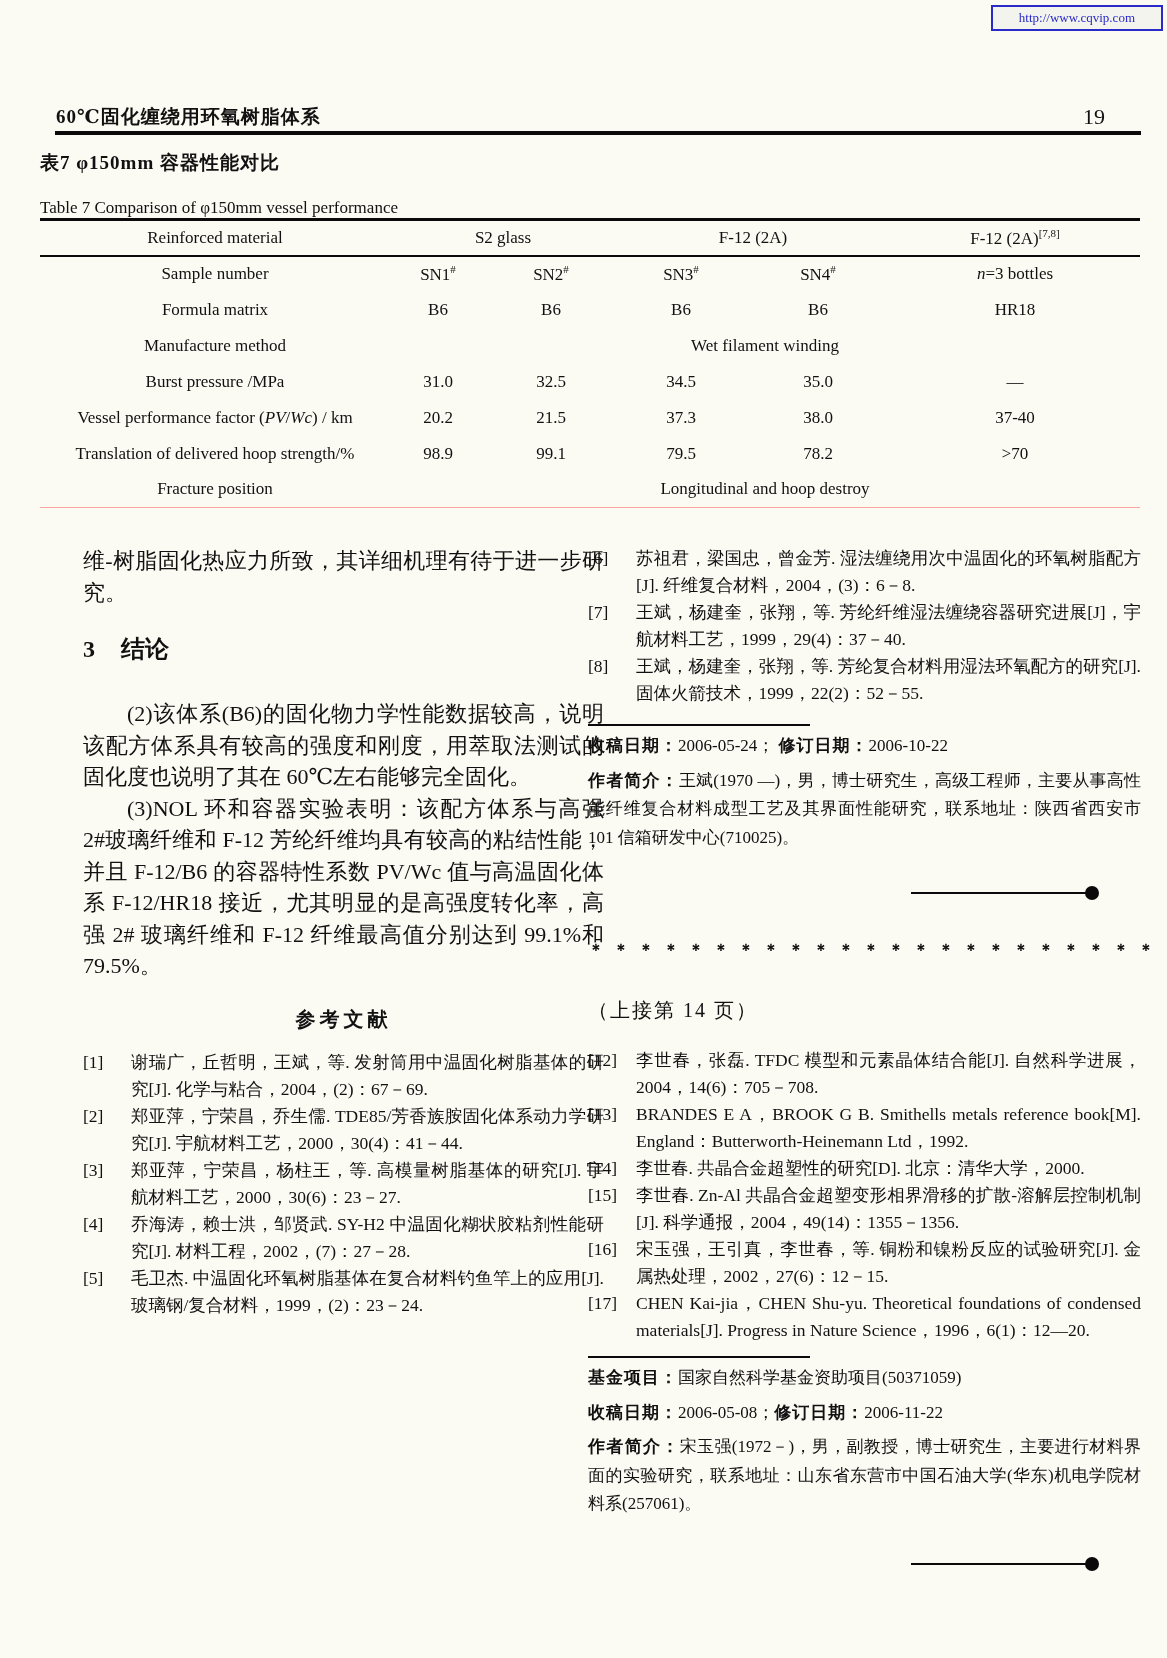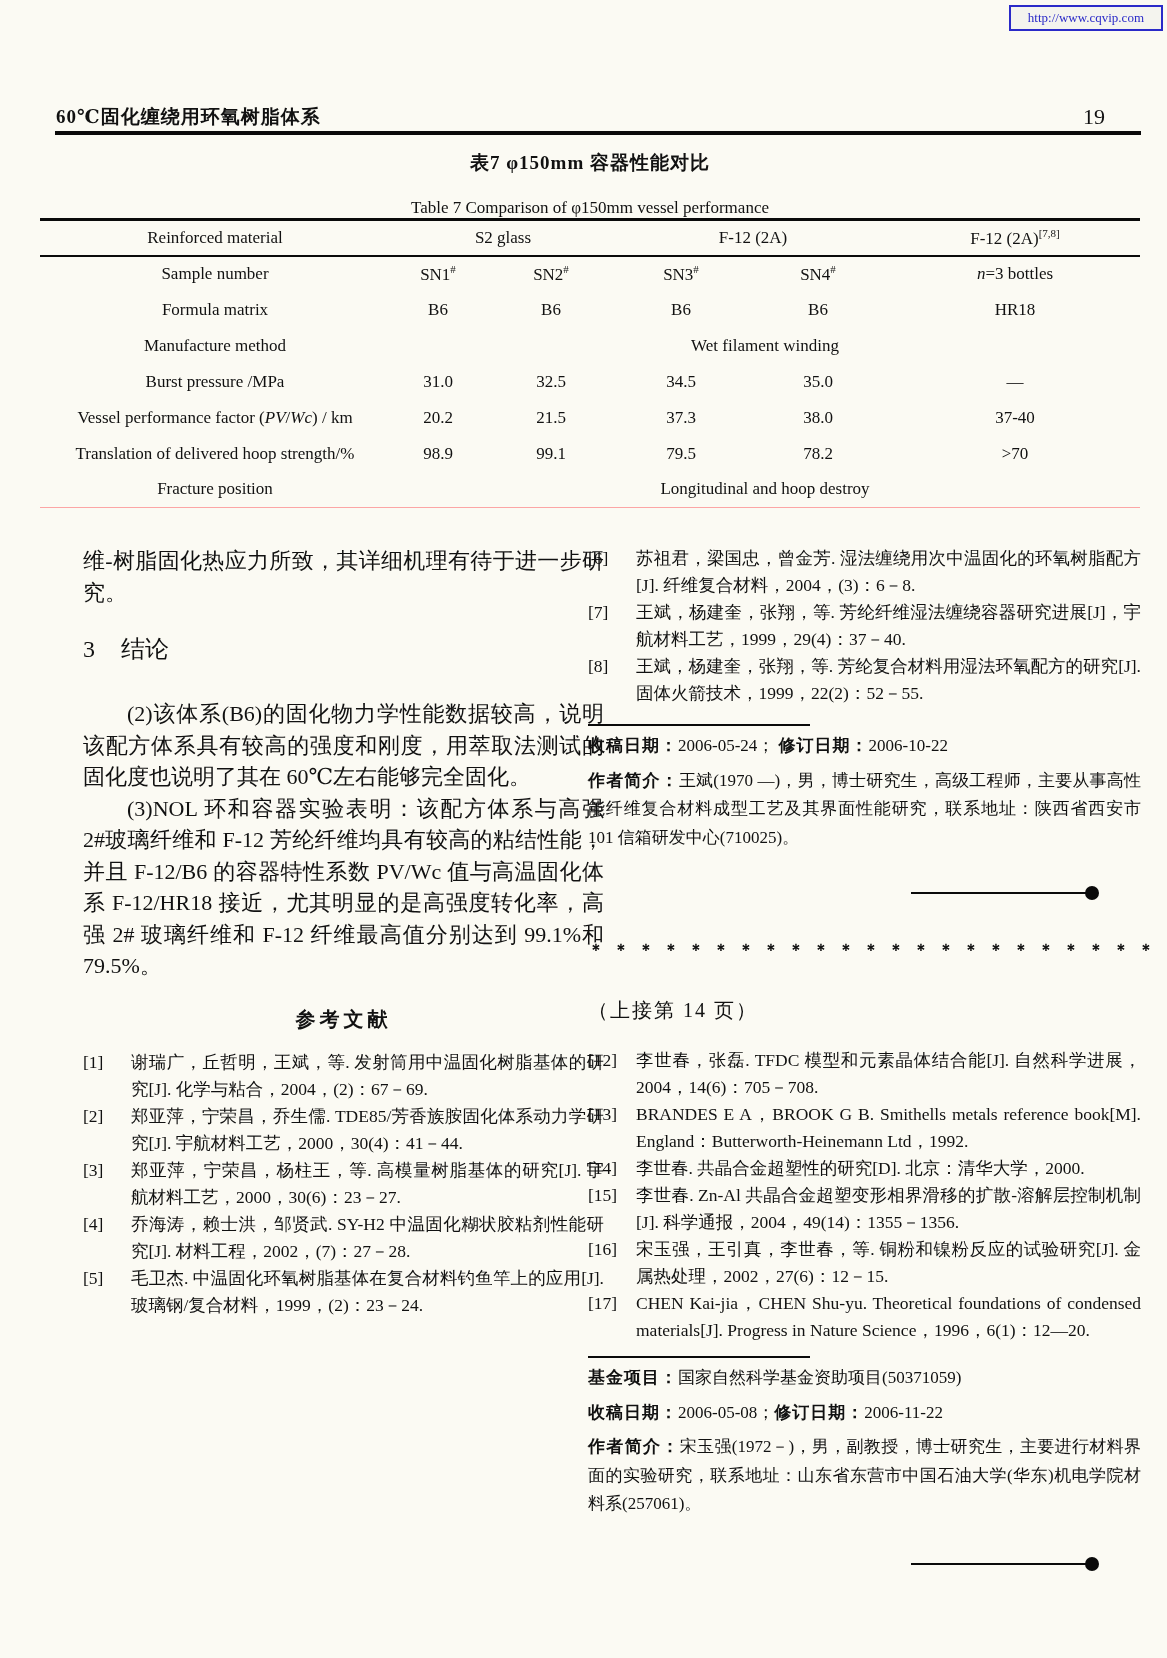--- a/index.html
+++ b/index.html
@@ -7,34 +7,34 @@
   .page {
     position:relative; width:1167px; height:1658px;
     background:#fbfaf3; color:#111;
     font-family:"Liberation Serif","DejaVu Serif",serif;
     overflow:hidden;
   }
   
   .cqvip {
     position:absolute; top:5px; right:4px;
     border:2px solid #2a2ac8; color:#2a2ac8;
-    font-size:13px; padding:3px 17px; background:#f4f4ee;
+    font-size:13px; padding:3px 26px; background:#f4f4ee;
     font-family:"Liberation Serif",serif;
   }
   
   .runhead {
     position:absolute; top:104px; left:56px; right:28px;
     display:flex; justify-content:space-between; align-items:flex-end;
   }
   .runhead .rtitle { font-size:19px; font-weight:bold; letter-spacing:1px; }
   .runhead .pageno { font-size:22px; font-family:"Liberation Serif",serif; padding-right:34px; }
   .headrule { position:absolute; top:131px; left:55px; width:1086px; height:4px; background:#0a0a0a; }
 
   
-  .tcap { position:absolute; top:150px; left:40px; width:1100px; text-align:center; }
+  .tcap { position:absolute; top:150px; left:40px; width:1100px; }
   .tcap .zh { font-size:19px; font-weight:bold; letter-spacing:1px; }
   .tcap .en { font-size:17px; margin-top:22px; }
 
   
   table.vessel {
     position:absolute; top:218px; left:40px; width:1100px;
     border-collapse:collapse; table-layout:fixed;
     border-top:3px solid #0a0a0a; border-bottom:1px solid #fca5a5;
     font-size:17px;
   }
@@ -44,21 +44,21 @@
   table.vessel .it { font-style:italic; }
 
   
   .col { position:absolute; top:545px; text-align:justify; }
   .col-left  { left:55px;  width:521px;margin-left:28px; }
   .col-right { left:588px; width:553px; }
 
   .bodytext { font-size:22px; line-height:31.5px; }
   .indent { text-indent:2em; }
 
-  .sechead { margin:25px 0 33px 0; font-size:24px; font-weight:normal; }
+  .sechead { margin:25px 0 33px 0; font-size:24px; font-weight:bold; }
   .sechead .sno { margin-right:26px; }
 
   .refhead { margin:24px 0 16px 0; text-align:center; font-size:20px; font-weight:bold; letter-spacing:4px; }
 
   .ref { display:flex; font-size:17.5px; line-height:27px; }
   .ref .rn { flex:0 0 48px; }
   .ref .rt { flex:1; text-align:justify; }
 
   .fnrule { width:222px; height:2px; background:#0a0a0a; margin-top:17px; }
   .fnline { font-size:17px; line-height:28.5px; margin-top:6px; text-align:justify; }

